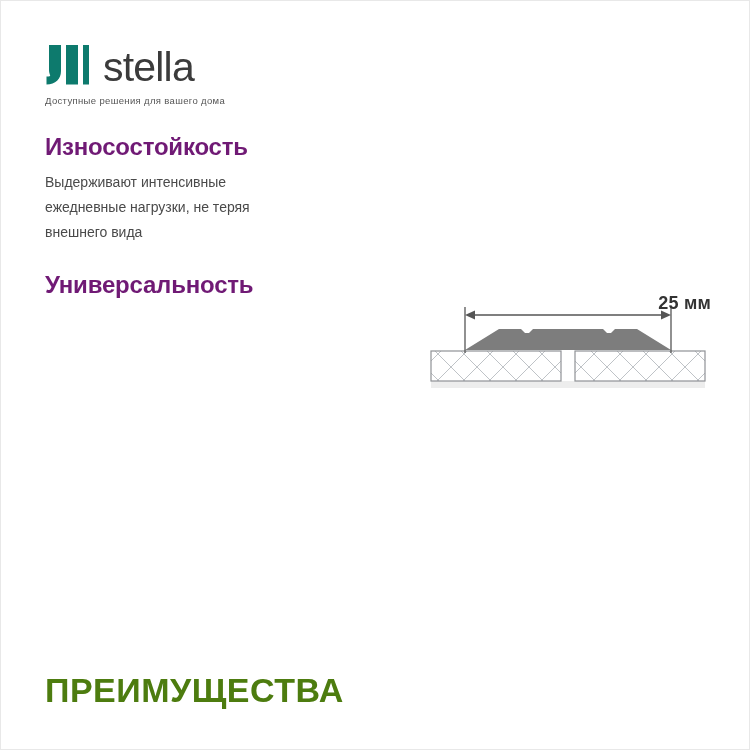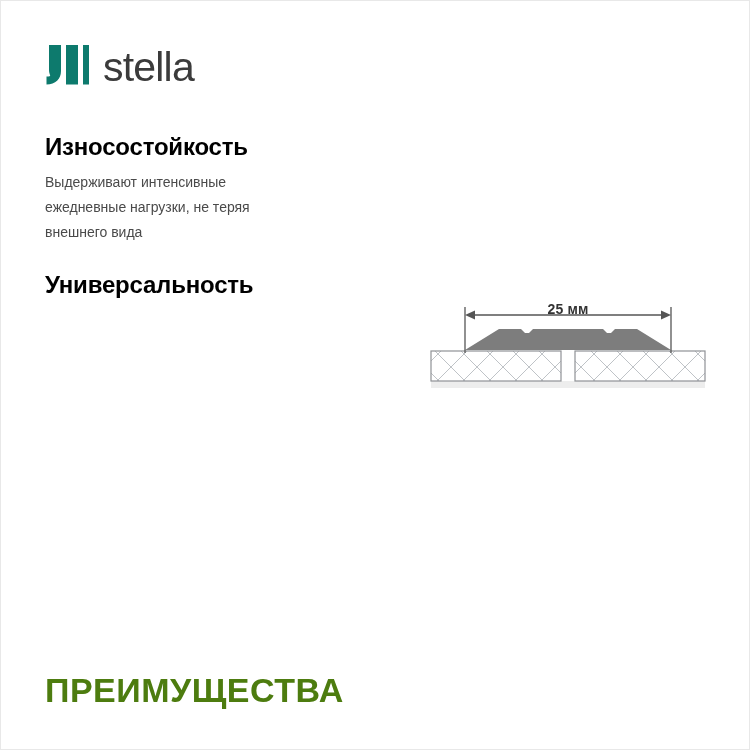--- a/index.html
+++ b/index.html
@@ -62,21 +62,21 @@
     position: absolute;
     left: 44px;
     top: 132px;
     width: 360px;
   }
   .feature { margin-bottom: 26px; }
   .feature:last-child { margin-bottom: 16px; }
   .feature-title {
     font-size: 24px;
     font-weight: 700;
-    color: #000000;
+    color: #701a75;
     letter-spacing: -0.2px;
     margin: 0 0 8px 0;
     line-height: 1.2;
   }
   .feature-body {
     font-size: 14px;
     line-height: 25px;
     color: #4a4a4a;
     margin: 0;
     white-space: pre-line;
@@ -88,23 +88,23 @@
     left: 424px;
     top: 288px;
     width: 286px;
     height: 104px;
   }
   .diagram svg { display: block; }
   .dim-label {
     position: absolute;
     left: 0;
     right: 0;
-    top: 12px;
-    text-align: center;
-    font-size: 14px;
+    top: 4px;
+    text-align: right;
+    font-size: 18px;
     font-weight: 700;
     color: #333333;
     letter-spacing: 0.2px;
   }
 
   
   .footer-heading {
     position: absolute;
     left: 44px;
     bottom: 42px;
@@ -128,20 +128,21 @@
 
           <path d="M4 0 H16 V26 C16 34 10.5 39.5 1.5 39.5 V31.5 C 8 31.5 4 31 4 25 Z" fill="#0d7a6d"></path>
 
           <rect x="21" y="0" width="12" height="39.5" fill="#0d7a6d"></rect>
 
           <rect x="38" y="0" width="6" height="39.5" fill="#0d7a6d"></rect>
         </svg>
       </span>
       <span class="logo-word">stella</span>
     </div>
+    <div class="logo-tagline">Доступные решения для вашего дома</div>
   </div>
 
   <div class="features">
 
     <div class="feature">
       <h2 class="feature-title">Износостойкость</h2>
       <p class="feature-body">Выдерживают интенсивные
 ежедневные нагрузки, не теряя
 внешнего вида</p>
     </div>

